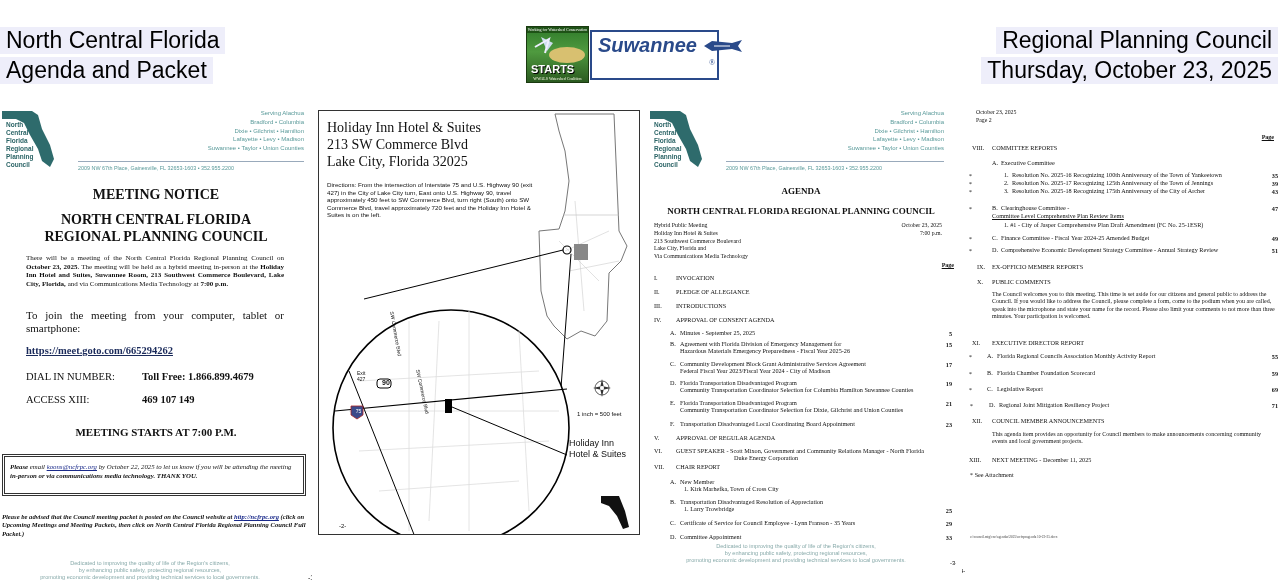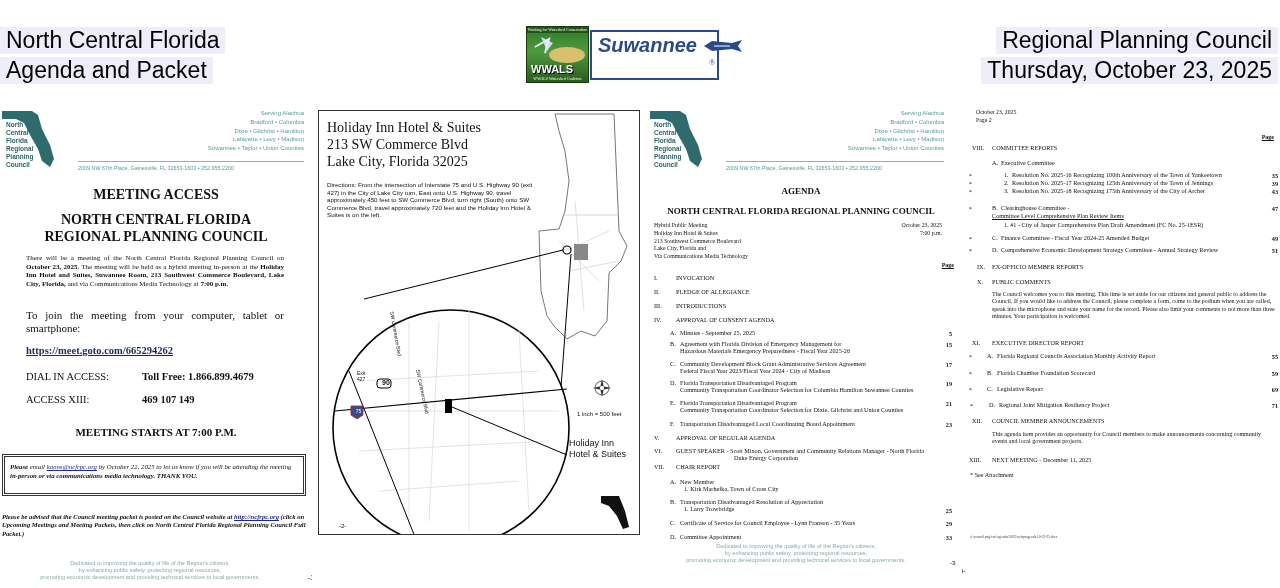--- a/index.html
+++ b/index.html
@@ -34,21 +34,21 @@
 <div class="hdr" style="right:2px;top:27px">Regional Planning Council</div>
 <div class="hdr" style="right:2px;top:57px">Thursday, October 23, 2025</div>
 
 <div class="logo-wwals">
   <div class="top">Working for Watershed Conservation</div>
   <svg width="61" height="30" style="position:absolute;left:0;top:6px">
     <ellipse cx="40" cy="22" rx="18" ry="8" fill="#d8c070"></ellipse>
     <path d="M14 4 L20 18 L26 10 Z" fill="#cde"></path>
     <path d="M8 14 L22 6 L18 20" stroke="#eef" stroke-width="2" fill="none"></path>
   </svg>
-  <div class="mid">WWALS</div>
+  <div class="mid">STARTS</div>
   <div class="bot">WWALS Watershed Coalition</div>
 </div>
 <div class="logo-sr">
   <span class="s">Suwannee</span>
   <svg class="fish" width="44" height="16" viewBox="0 0 44 16">
     <path d="M2 8 L10 3 L30 5 L40 2 L36 8 L40 14 L30 11 L10 13 Z" fill="#2a4a8a"></path>
     <path d="M12 8 L28 8" stroke="#fff" stroke-width="1"></path>
   </svg>
   <span style="position:absolute;right:2px;top:26px;font-size:8px;color:#2a4a8a">®</span>
 </div>
@@ -67,31 +67,31 @@
   </div>
   <div class="serving" style="right:8px;top:3px">
     <div>Serving Alachua</div>
       <div>Bradford • Columbia</div>
       <div>Dixie • Gilchrist • Hamilton</div>
       <div>Lafayette • Levy • Madison</div>
       <div>Suwannee • Taylor • Union Counties</div>
   </div>
   <div class="addr" style="left:78px;top:55px;width:226px">2009 NW 67th Place, Gainesville, FL 32653-1603 • 352.955.2200</div>
 
-  <div class="c b" style="position:absolute;left:0;width:312px;top:81px;font-size:14px">MEETING ACCESS</div>
+  <div class="c b" style="position:absolute;left:0;width:312px;top:81px;font-size:14px">MEETING NOTICE</div>
   <div class="c b" style="position:absolute;left:0;width:312px;top:105px;font-size:14px;line-height:17px">
     <div>NORTH CENTRAL FLORIDA</div>
       <div>REGIONAL PLANNING COUNCIL</div>
   </div>
   <div style="position:absolute;left:26px;top:148px;width:258px;font-size:7px;line-height:8.6px;text-align:justify">
     <span>There will be a meeting of the North Central Florida Regional Planning Council on </span><b>October 23, 2025</b><span>.  The meeting will be held as a hybrid meeting in-person at the </span><b>Holiday Inn Hotel and Suites, Suwannee Room, 213 Southwest Commerce Boulevard, Lake City, Florida,</b><span> and via Communications Media Technology at </span><b>7:00 p.m.</b>
   </div>
   <div style="position:absolute;left:26px;top:203px;width:258px;font-size:11px;line-height:13px;text-align:justify">To join the meeting from your computer, tablet or smartphone:</div>
   <a style="position:absolute;left:26px;top:239px;font-size:10.5px;font-weight:bold;color:#1a2a5a;text-decoration:underline">https://meet.goto.com/665294262</a>
-  <div style="position:absolute;left:26px;top:265px;font-size:10.5px">DIAL IN ACCESS:</div>
+  <div style="position:absolute;left:26px;top:265px;font-size:10.5px">DIAL IN NUMBER:</div>
   <div style="position:absolute;left:142px;top:265px;font-size:10.5px;font-weight:bold">Toll Free: 1.866.899.4679</div>
   <div style="position:absolute;left:26px;top:288px;font-size:10.5px">ACCESS XIII:</div>
   <div style="position:absolute;left:142px;top:288px;font-size:10.5px;font-weight:bold">469 107 149</div>
   <div class="c b" style="position:absolute;left:0;width:312px;top:320px;font-size:11px">MEETING STARTS AT 7:00 P.M.</div>
 
   <div style="position:absolute;left:2px;top:348px;width:304px;height:42px;border:3px double #333;padding:6px 5px;font-size:6.8px;line-height:8.5px;font-style:italic">
     <b>Please</b><span> email </span><a style="color:#1a2a8a;text-decoration:underline">koons@ncfrpc.org</a><span> by October 22, 2025 to let us know if you will be attending the meeting </span><b>in-person or via communications media technology.  THANK YOU.</b>
   </div>
   <div style="position:absolute;left:2px;top:407px;width:306px;font-size:6.6px;line-height:8.4px;font-weight:bold;font-style:italic">
     <span>Please be advised that the Council meeting packet is posted on the Council website at </span><a style="color:#1a2a8a;text-decoration:underline">http://ncfrpc.org</a><span> (click on Upcoming Meetings and Meeting Packets, then click on North Central Florida Regional Planning Council Full Packet.)</span>

